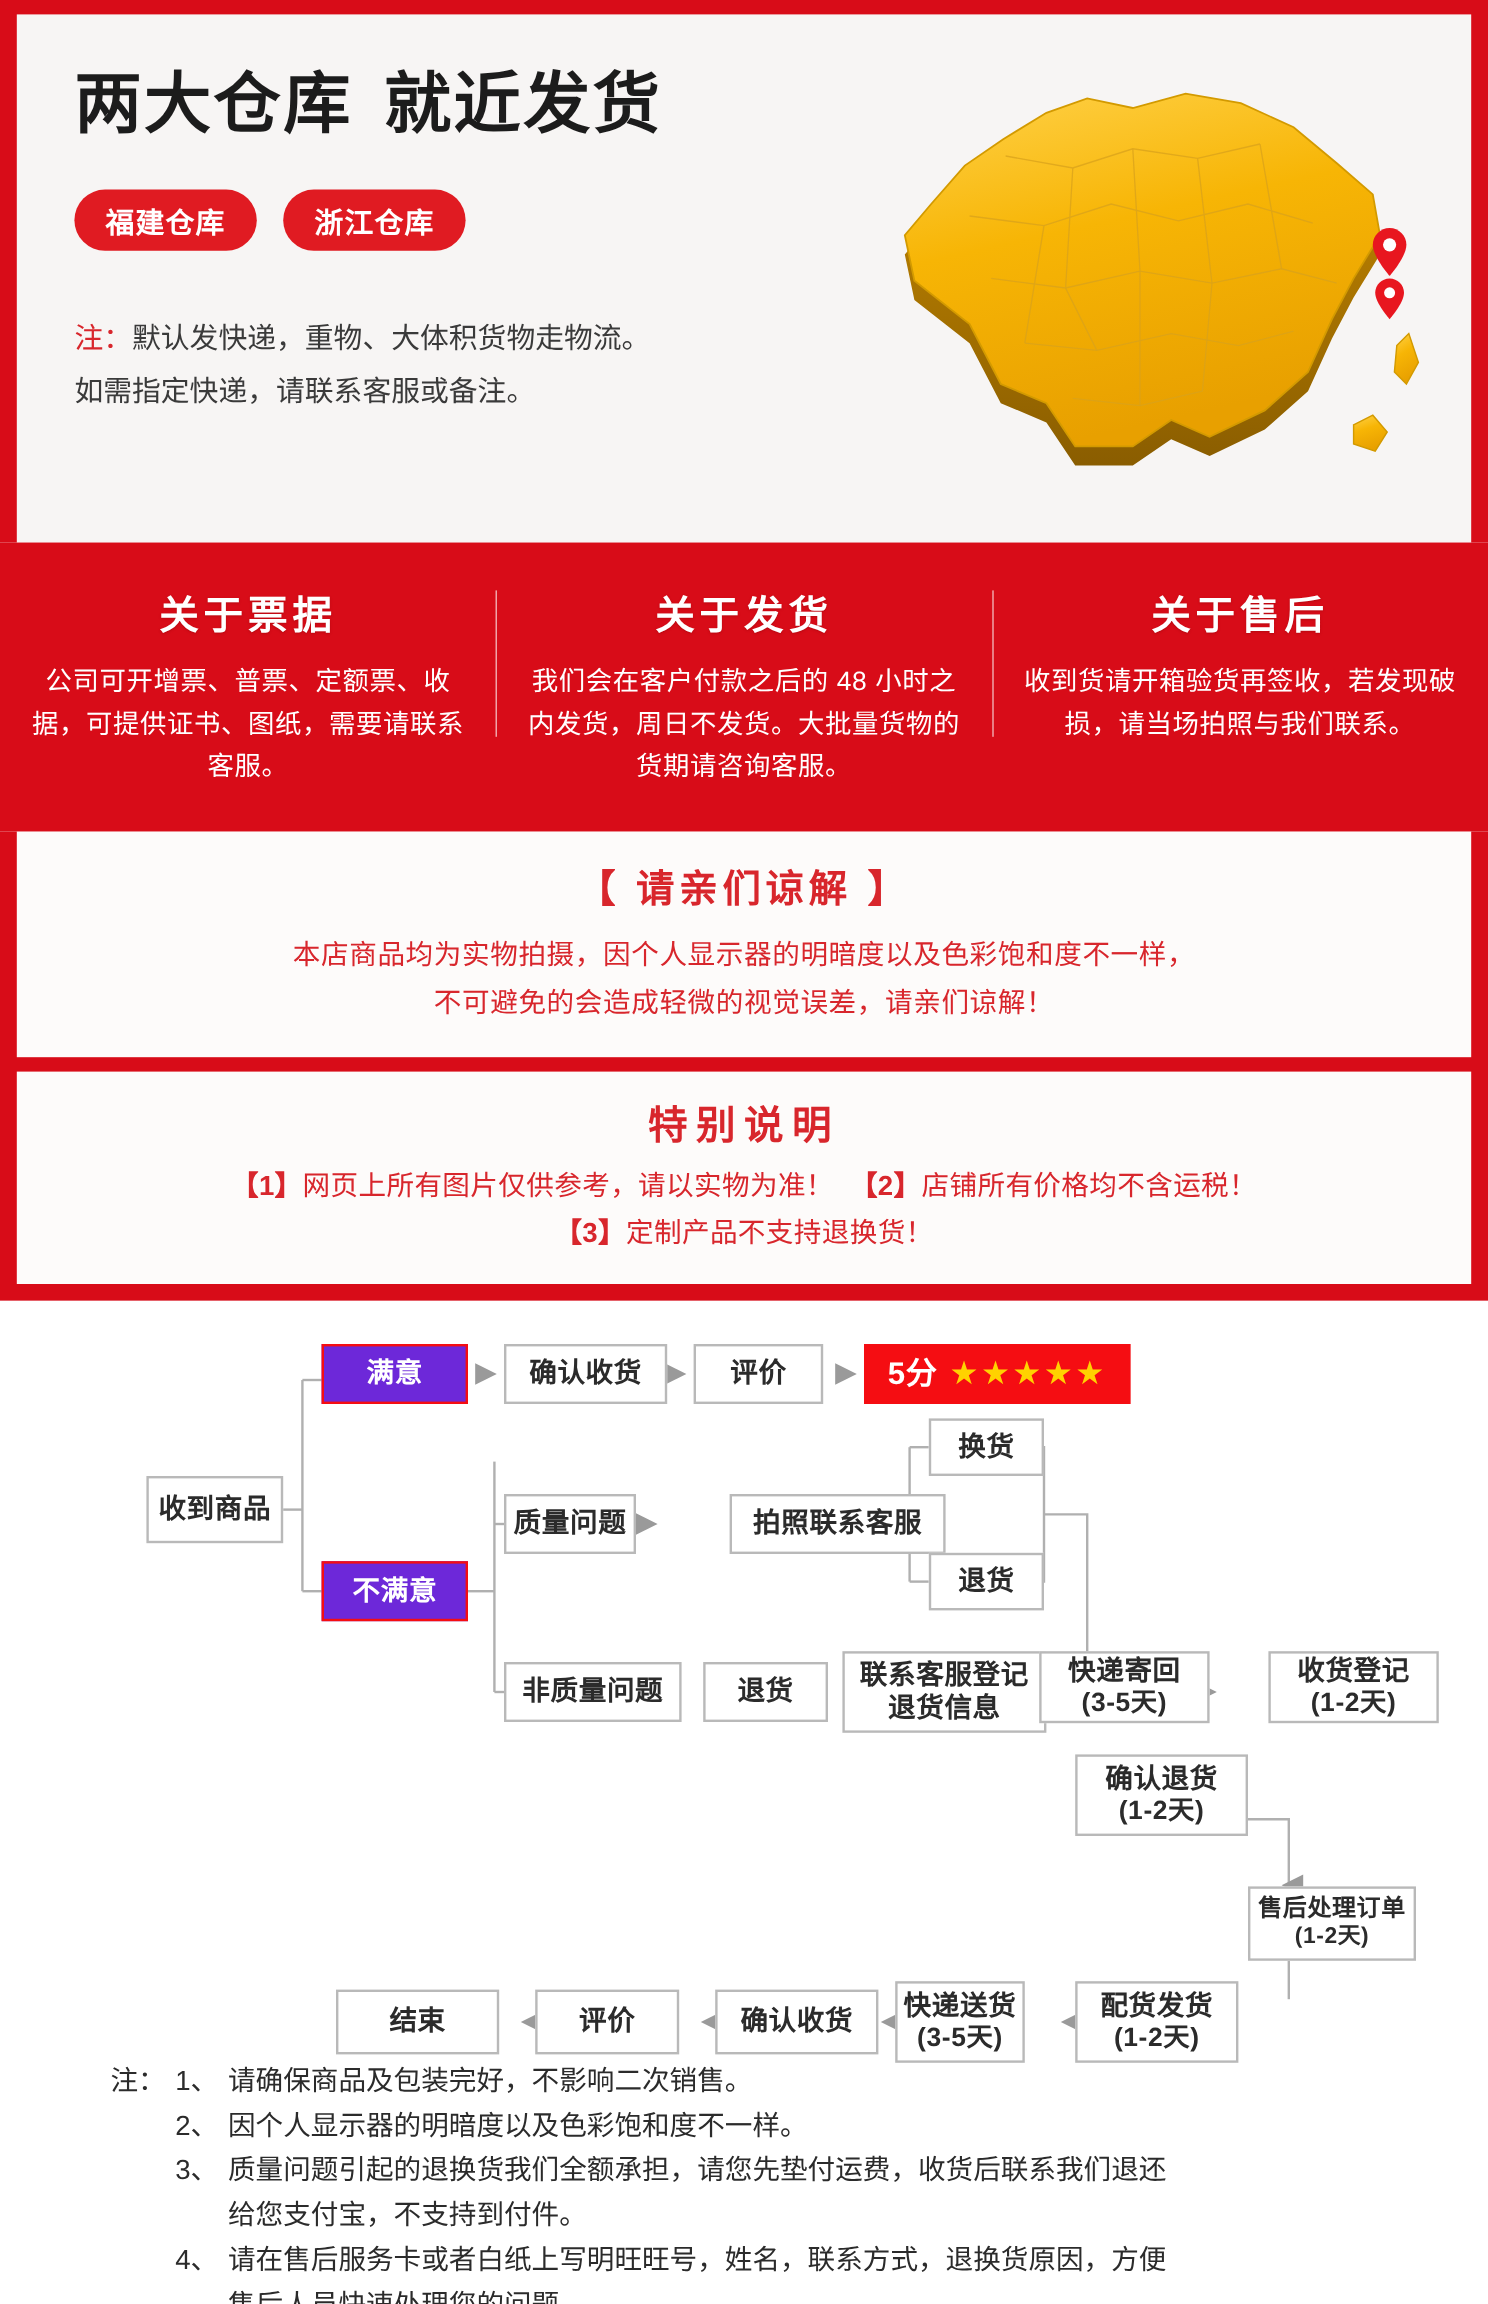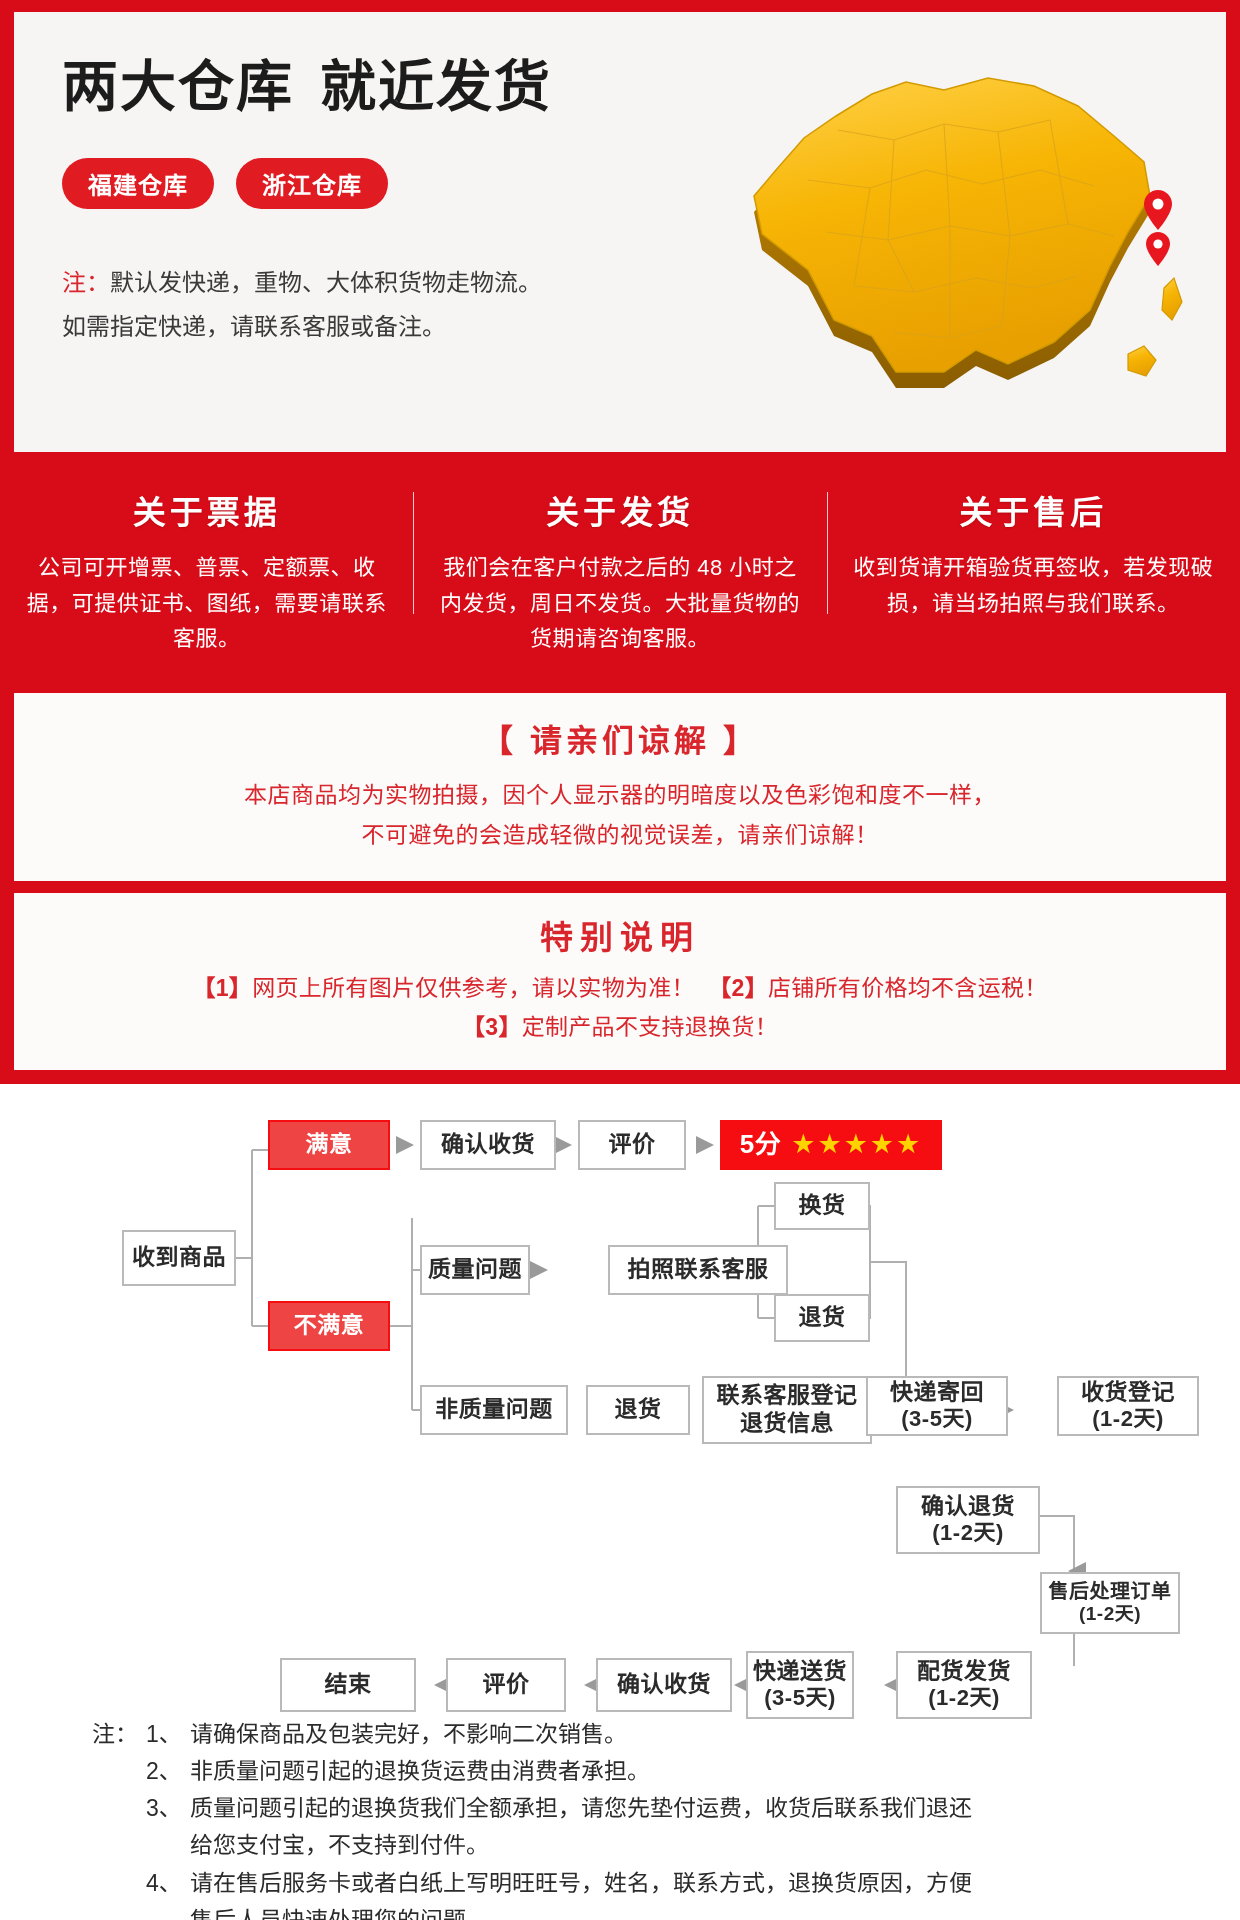--- a/index.html
+++ b/index.html
@@ -168,21 +168,21 @@
     font-weight: bold;
     display: flex;
     align-items: center;
     justify-content: center;
     text-align: center;
     line-height: 1.18;
     letter-spacing: .5px;
     z-index: 2;
   }
   .node.red {
-    background: #ef4444;
+    background: #6d28d9;
     border-color: #f50d12;
     color: #ffffff;
   }
   .node.rating {
     background: #f50d12;
     border-color: #f50d12;
     color: #ffffff;
     gap: 10px;
     font-size: 26px;
   }
@@ -411,21 +411,21 @@
     <div class="node" style="left:836px; top:266px; width:142px; height:60px; flex-direction:column;">
       <span>快递寄回</span>
       <span class="sub">(3-5天)</span>
     </div>
 
     <div class="node" style="left:1027px; top:266px; width:142px; height:60px; flex-direction:column;">
       <span>收货登记</span>
       <span class="sub">(1-2天)</span>
     </div>
 
-    <div class="node" style="left:866px; top:376px; width:144px; height:68px; flex-direction:column;">
+    <div class="node" style="left:866px; top:352px; width:144px; height:68px; flex-direction:column;">
       <span>确认退货</span>
       <span class="sub">(1-2天)</span>
     </div>
 
     <div class="node" style="left:1010px; top:462px; width:140px; height:62px; flex-direction:column; font-size:20px;">
       <span>售后处理订单</span>
       <span class="sub" style="font-size:19px;">(1-2天)</span>
     </div>
 
     <div class="node" style="left:866px; top:541px; width:136px; height:68px; flex-direction:column;">
@@ -452,21 +452,21 @@
 
     <div class="note-row">
       <span class="note-lead">注：</span>
       <span class="note-idx">1、</span>
       <span class="note-txt">请确保商品及包装完好，不影响二次销售。</span>
     </div>
 
     <div class="note-row">
       <span class="note-lead"></span>
       <span class="note-idx">2、</span>
-      <span class="note-txt">非质量问题引起的退换货运费由消费者承担。</span>
+      <span class="note-txt">因个人显示器的明暗度以及色彩饱和度不一样。</span>
     </div>
 
     <div class="note-row">
       <span class="note-lead"></span>
       <span class="note-idx">3、</span>
       <span class="note-txt">质量问题引起的退换货我们全额承担，请您先垫付运费，收货后联系我们退还</span>
     </div>
     <div class="note-cont">给您支付宝，不支持到付件。</div>
 
     <div class="note-row">

